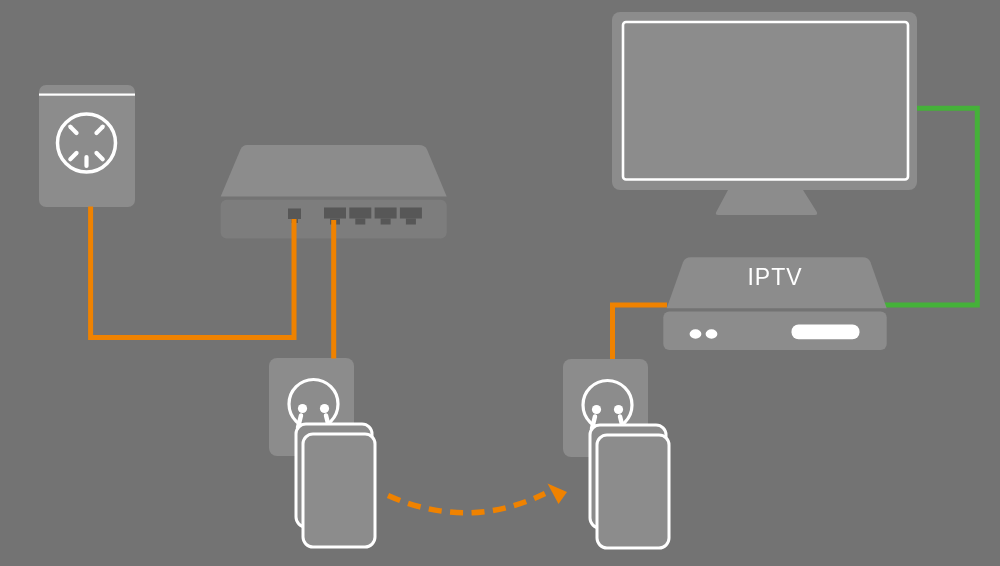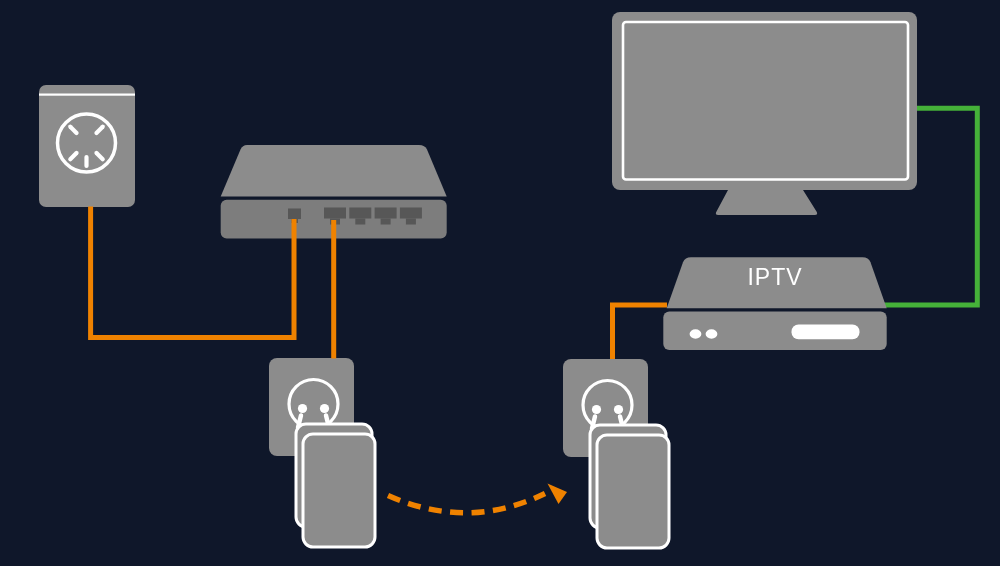--- a/index.html
+++ b/index.html
@@ -1,17 +1,17 @@
 <!DOCTYPE html>
 <html><head>
 <meta charset="utf-8">
 <style>
   html,body{margin:0;padding:0;background:#ffffff;}
   .stage{
-    position:relative;width:1000px;height:566px;background:#0f172a;
+    position:relative;width:1000px;height:566px;background:#737373;
     font-family:"Liberation Sans",sans-serif;overflow:hidden;
   }
   .stage svg{position:absolute;left:0;top:0;}
   .fill-gray{fill:#8C8C8C;}
   .fill-front{fill:#7D7D7D;}
   .fill-port{fill:#575757;}
   .fill-white{fill:#ffffff;}
   .ring{fill:none;stroke:#ffffff;stroke-width:3.5;}
   .ring-sm{fill:none;stroke:#ffffff;stroke-width:3.2;}
   .tv-inner{fill:none;stroke:#ffffff;stroke-width:2.6;}

